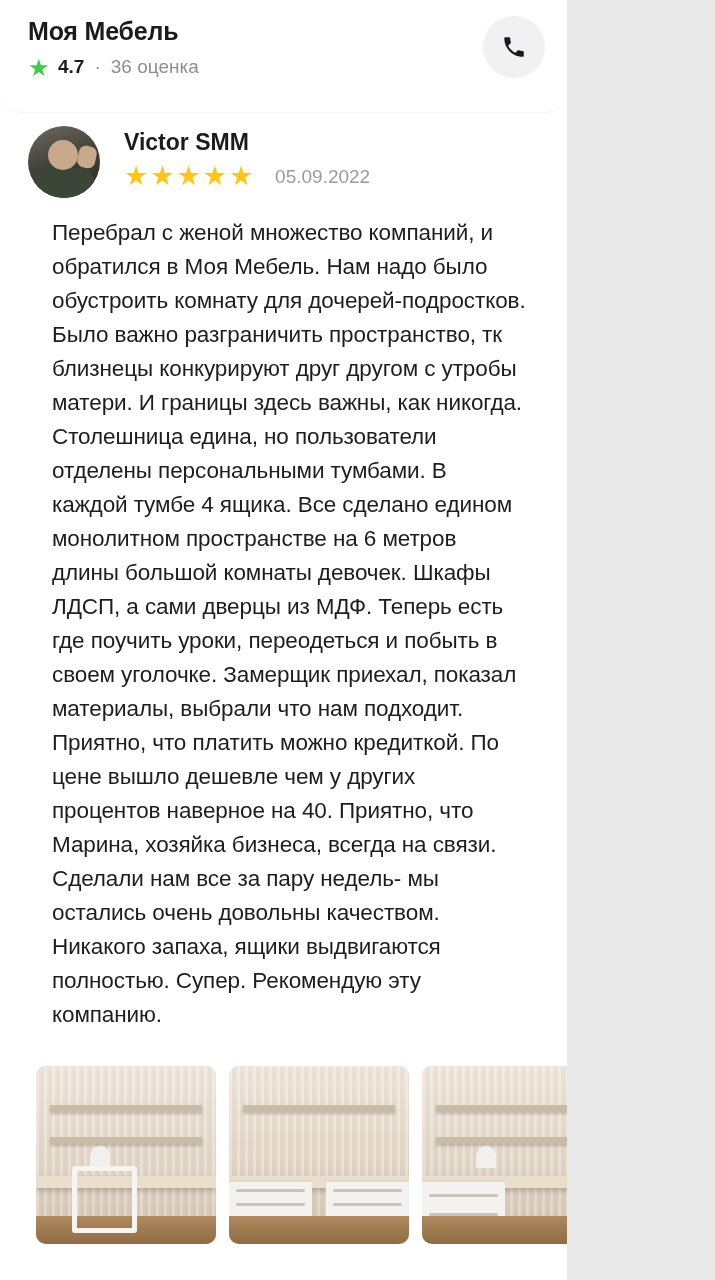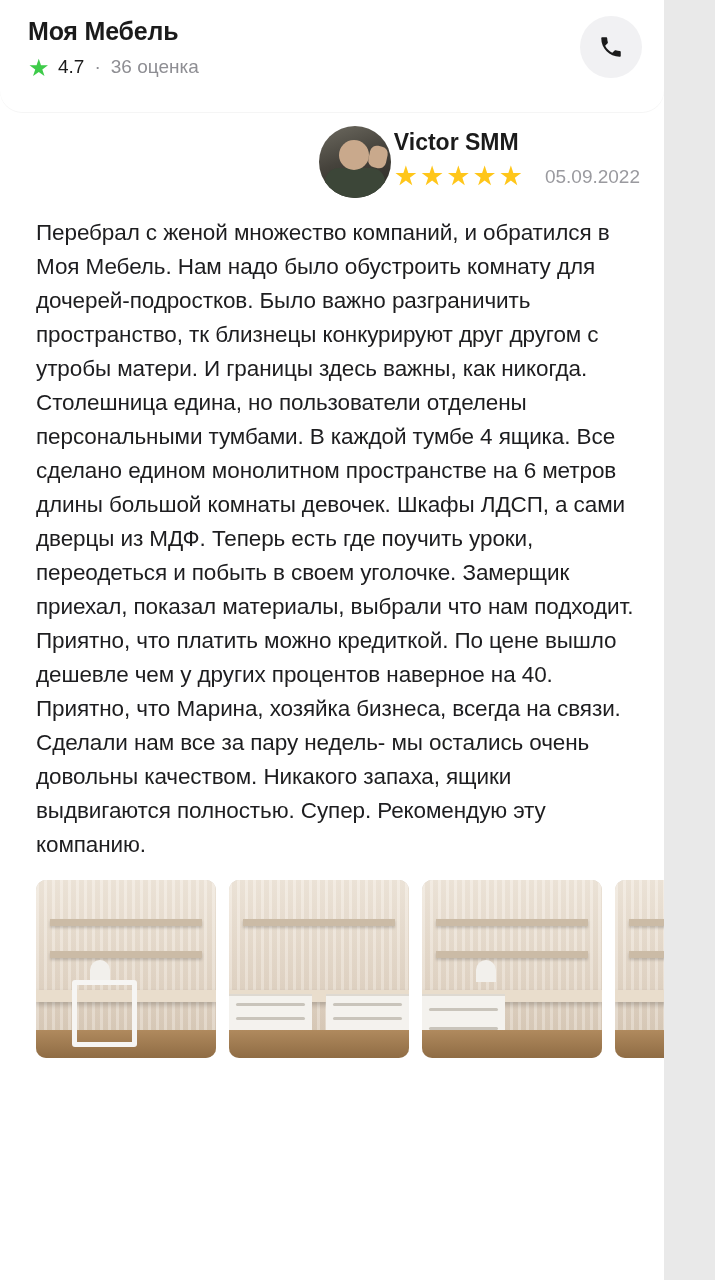--- a/index.html
+++ b/index.html
@@ -7,21 +7,21 @@
     margin: 0;
     padding: 0;
     width: 715px;
     height: 1280px;
     background: #e9e9e9;
     font-family: "Liberation Sans", sans-serif;
     overflow: hidden;
   }
   .screen {
     position: relative;
-    width: 664px;
+    width: 567px;
     height: 1280px;
     background: #ffffff;
   }
 
   
   .header-card {
     position: relative;
     background: #ffffff;
     border-radius: 0 0 22px 22px;
     padding: 18px 24px 20px 28px;
@@ -45,21 +45,21 @@
     width: 22px;
     height: 22px;
     display: inline-block;
     color: #3ecb4a;
     line-height: 1;
     font-size: 24px;
   }
   .rating-value {
     font-size: 19px;
     color: #1b1b1b;
-    font-weight: normal;
+    font-weight: bold;
   }
   .dot-sep {
     font-size: 19px;
     color: #8e8e93;
     padding: 0 2px;
   }
   .rating-count {
     font-size: 19px;
     color: #8e8e93;
   }
@@ -81,22 +81,21 @@
   .call-button svg { display: block; }
 
   
   .review {
     background: #ffffff;
     padding: 14px 24px 0 28px;
   }
   .review-head {
     display: flex;
     align-items: flex-start;
-    gap: 3px;
-    justify-content: flex-end;
+    gap: 24px;
   }
   .avatar {
     width: 72px;
     height: 72px;
     border-radius: 50%;
     flex: 0 0 72px;
     overflow: hidden;
     background: linear-gradient(160deg, #6d6a60 0%, #46433c 45%, #2a2723 100%);
     position: relative;
   }
@@ -155,21 +154,21 @@
     color: #9a9a9f;
   }
 
   .review-text {
     margin: 18px 0 0 8px;
     font-size: 22.5px;
     line-height: 34px;
     color: #1d1d1f;
     letter-spacing: -0.1px;
   }
-  .review-text p { margin: 0; }
+  .review-text p { margin: 16px; }
 
   
   .photos {
     display: flex;
     gap: 13px;
     padding: 18px 0 20px 36px;
     overflow: hidden;
   }
   .photo {
     flex: 0 0 auto;

